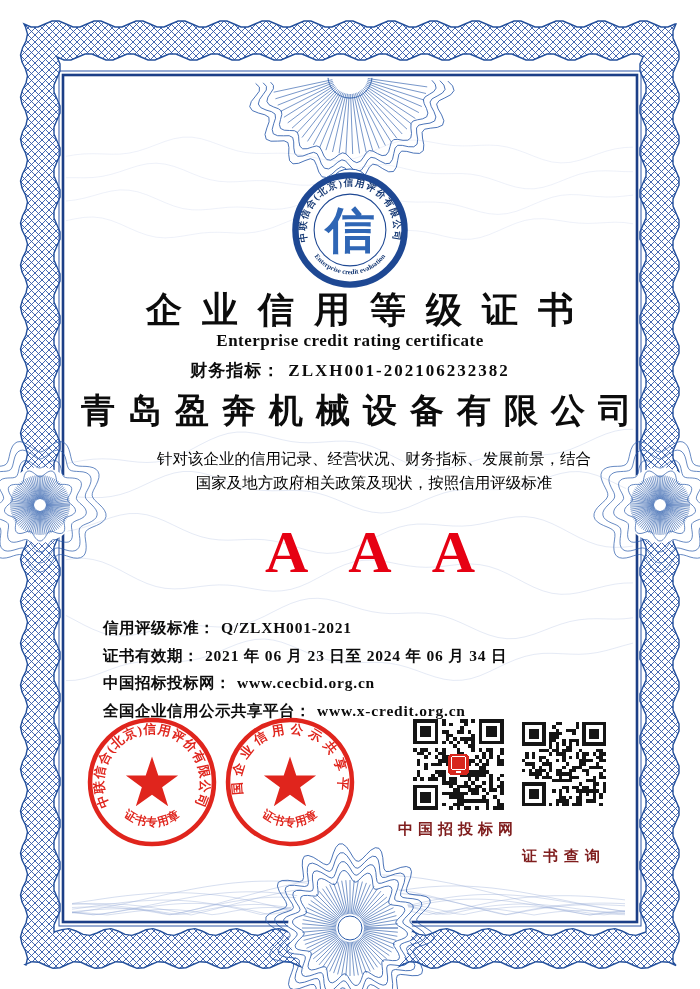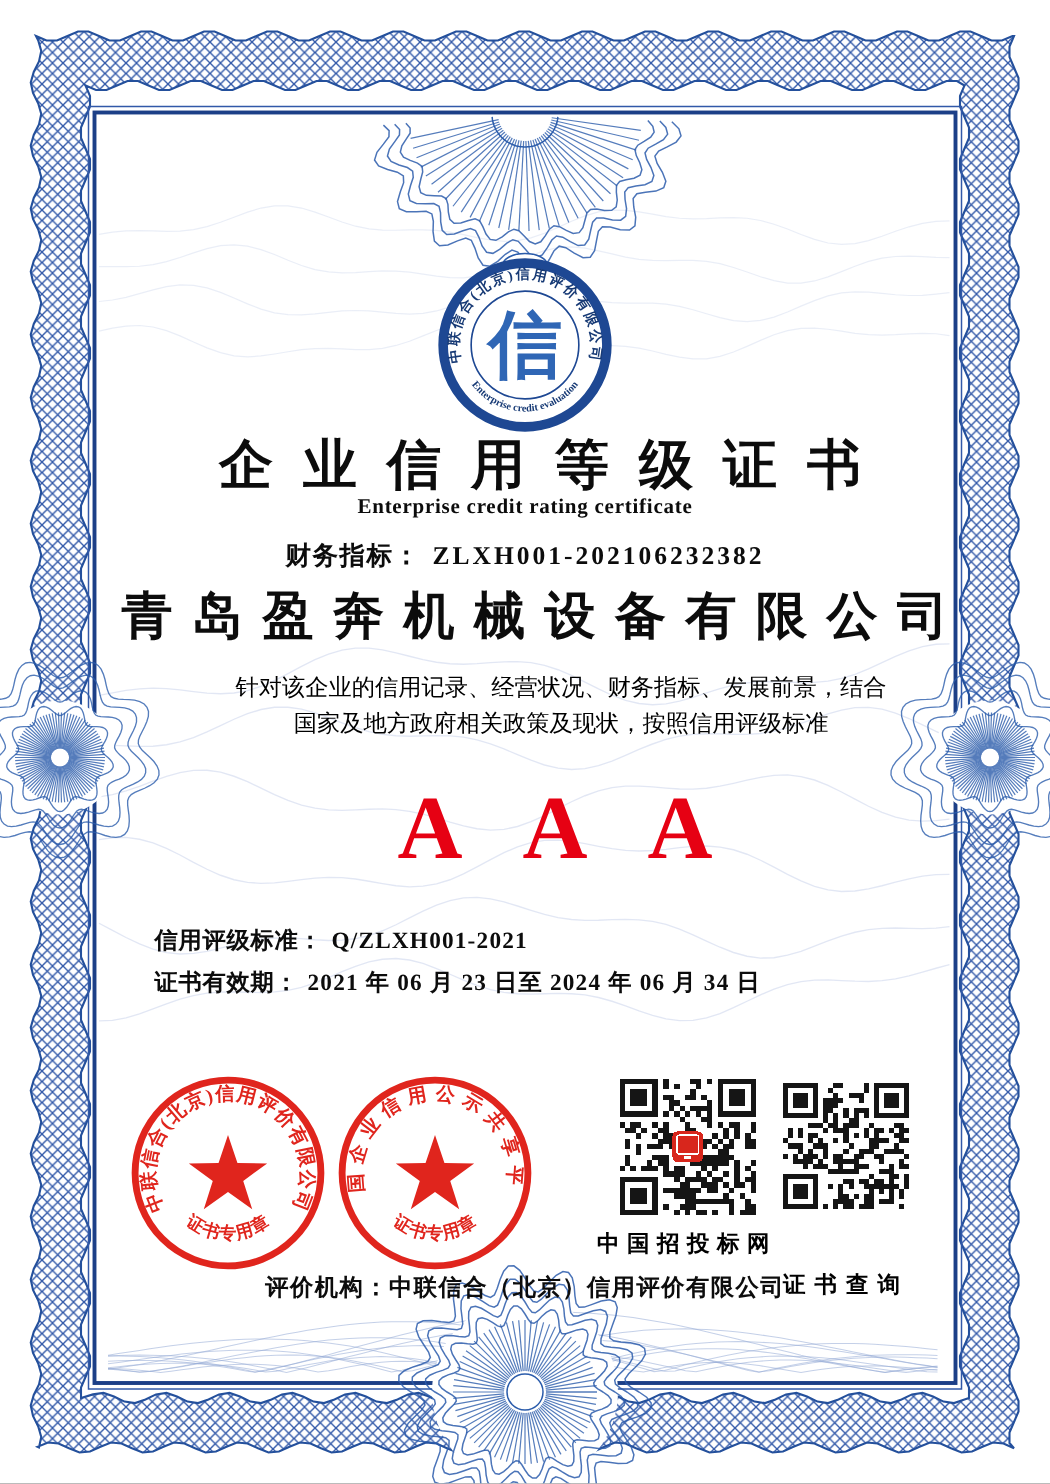--- a/index.html
+++ b/index.html
@@ -3,38 +3,38 @@
 <meta charset="utf-8">
 <style>
   html,body{margin:0;padding:0;background:#888;}
   .page{position:relative;width:700px;height:989px;background:#fff;overflow:hidden;
         font-family:"Liberation Serif",serif;-webkit-font-smoothing:antialiased;}
   #deco{position:absolute;left:0;top:0;z-index:0;}
   .abs{position:absolute;z-index:2;}
   .ctr{left:0;width:700px;text-align:center;}
   .logo{left:291px;top:171px;width:118px;height:118px;}
   .title{top:286px;font-size:36px;font-weight:700;letter-spacing:20px;padding-left:20px;color:#0c0c0c;}
-  .subtitle{top:331px;font-size:14px;font-weight:700;letter-spacing:0.5px;color:#0c0c0c;}
+  .subtitle{top:331px;font-size:17px;font-weight:700;letter-spacing:0.5px;color:#0c0c0c;}
   .certno{top:359px;font-size:17px;font-weight:700;letter-spacing:1px;color:#0c0c0c;}
   .certno .val{margin-left:8px;letter-spacing:2px;margin-top:24px;}
   .company{top:388px;font-size:34px;font-weight:700;letter-spacing:13px;padding-left:13px;color:#0c0c0c;}
   .statement{top:447px;font-size:15.5px;font-weight:400;line-height:24px;color:#000000;padding-left:24px;}
   .rating{top:518px;font-size:60px;font-weight:700;color:#e60113;letter-spacing:40px;padding-left:40px;}
   .details{left:103px;top:614px;font-size:15.5px;font-weight:700;color:#0c0c0c;}
   .drow{height:27.5px;line-height:27.5px;letter-spacing:0.5px;}
   .drow .val{margin-left:6px;letter-spacing:0.8px;}
   .seal{position:absolute;z-index:3;}
   .seal.s0{left:86px;top:716px;width:132px;height:132px;}
   .seal.s1{left:224px;top:716px;width:132px;height:132px;}
   .sealring{font-size:12.5px;font-weight:700;fill:#e0251d;}
   .sealbtm{font-size:11.5px;font-weight:700;fill:#e0251d;}
   .qr{position:absolute;z-index:2;background:#fff;}
   .qr.q0{left:413px;top:719px;width:91px;height:91px;}
   .qr.q1{left:522px;top:722px;width:84px;height:84px;}
-  .qrlabel{position:absolute;z-index:2;font-size:15px;font-weight:700;color:#000000;text-align:center;}
+  .qrlabel{position:absolute;z-index:2;font-size:15px;font-weight:700;color:#7f1d1d;text-align:center;}
   .ql0{left:395px;top:820px;width:126px;letter-spacing:5px;}
   .ql1{left:506px;top:847px;width:116px;letter-spacing:6px;}
   .footer{top:848px;font-size:15.5px;font-weight:700;color:#0c0c0c;letter-spacing:1px;}
   .logo text, .seal text{font-family:"Liberation Serif",serif;}
 </style>
 </head>
 <body>
 
 <div class="page">
 
@@ -418,20 +418,26 @@
   </div>
 
   <div class="abs ctr rating">AAA</div>
 
   <div class="abs details">
     <div class="drow">
       <span>信用评级标准：</span><span class="val">Q/ZLXH001-2021</span>
     </div>
     <div class="drow">
       <span>证书有效期：</span><span class="val">2021 年 06 月 23 日至 2024 年 06 月 34 日</span>
+    </div>
+    <div class="drow">
+      <span>中国招标投标网：</span><span class="val">www.cecbid.org.cn</span>
+    </div>
+    <div class="drow">
+      <span>全国企业信用公示共享平台：</span><span class="val">www.x-credit.org.cn</span>
     </div>
   </div>
 
   <svg class="seal s0" viewBox="0 0 130 130">
     <defs>
       <path id="s0r" d="M21.5,85.3 A48,48 0 1 1 108.5,85.3" fill="none"></path>
       <path id="s0b" d="M36.5,98 A44,44 0 0 0 93.5,98" fill="none"></path>
     </defs>
     <circle cx="65" cy="65" r="61" fill="none" stroke="#e0251d" stroke-width="4.5"></circle>
     <polygon points="65,40 71.2,58.5 90.7,58.7 75,70.2 80.9,88.8 65,77.5 49.1,88.8 55,70.2 39.3,58.7 58.8,58.5" fill="#e0251d"></polygon>
@@ -872,17 +878,14 @@
           <rect x="17" y="24" width="1" height="1"></rect>
           <rect x="23" y="24" width="1" height="1"></rect>
           <path d="M0,0h7v7h-7z M1,1h5v5h-5z M2,2h3v3h-3z" fill-rule="evenodd"></path>
           <path d="M18,0h7v7h-7z M19,1h5v5h-5z M20,2h3v3h-3z" fill-rule="evenodd"></path>
           <path d="M0,18h7v7h-7z M1,19h5v5h-5z M2,20h3v3h-3z" fill-rule="evenodd"></path>
         </g>
       </svg></div>
   <div class="qrlabel ql0">中国招投标网</div>
   <div class="qrlabel ql1">证书查询</div>
 
-  <div class="abs ctr footer">
-    <span>评价机构：</span><span>中联信合（北京）信用评价有限公司</span>
-  </div>
 
 </div>
 
 </body></html>

